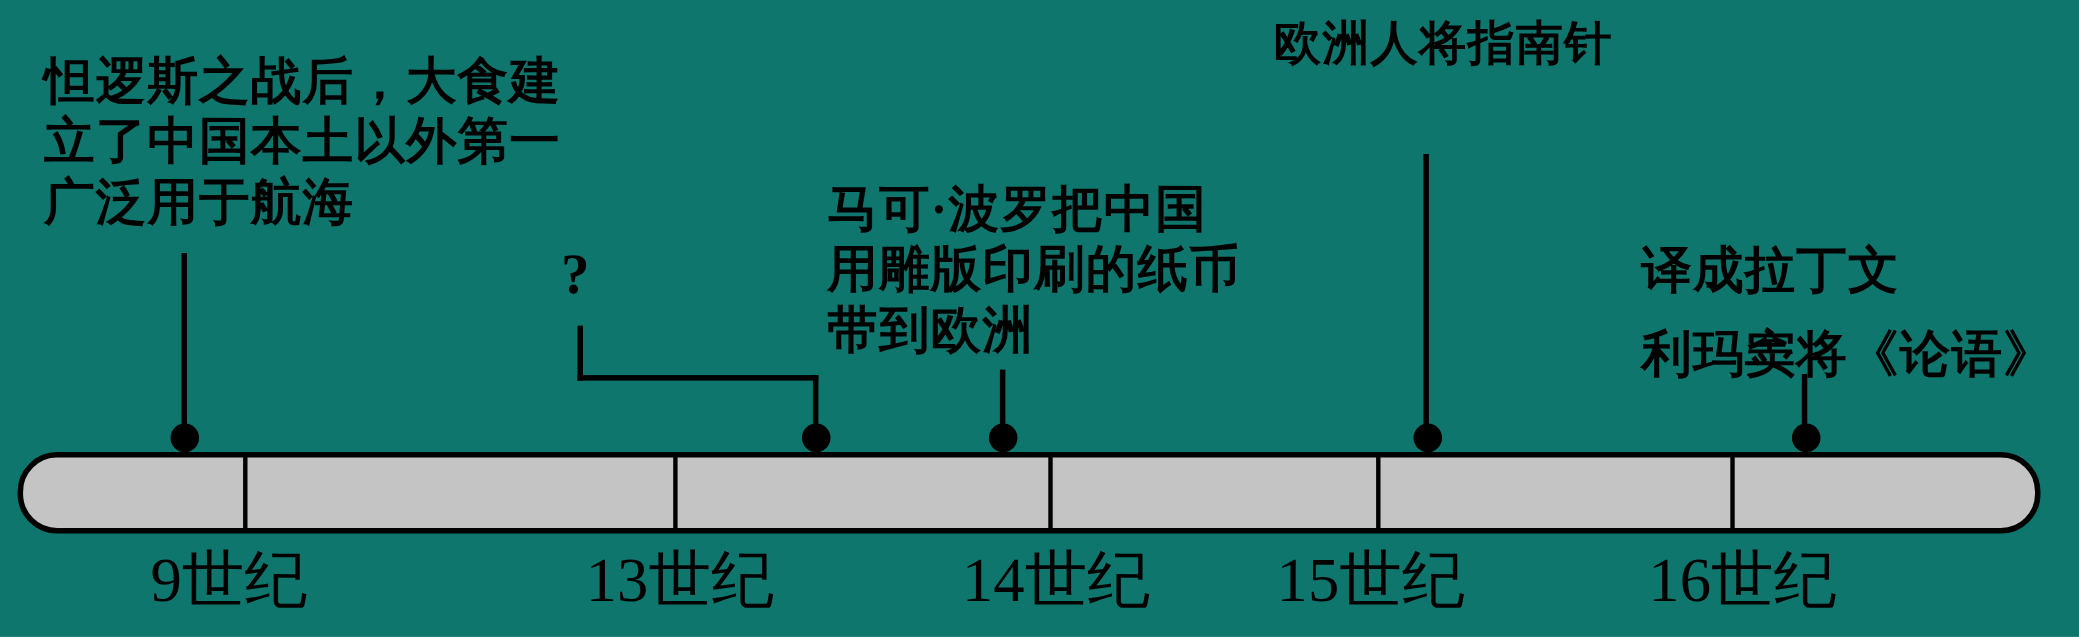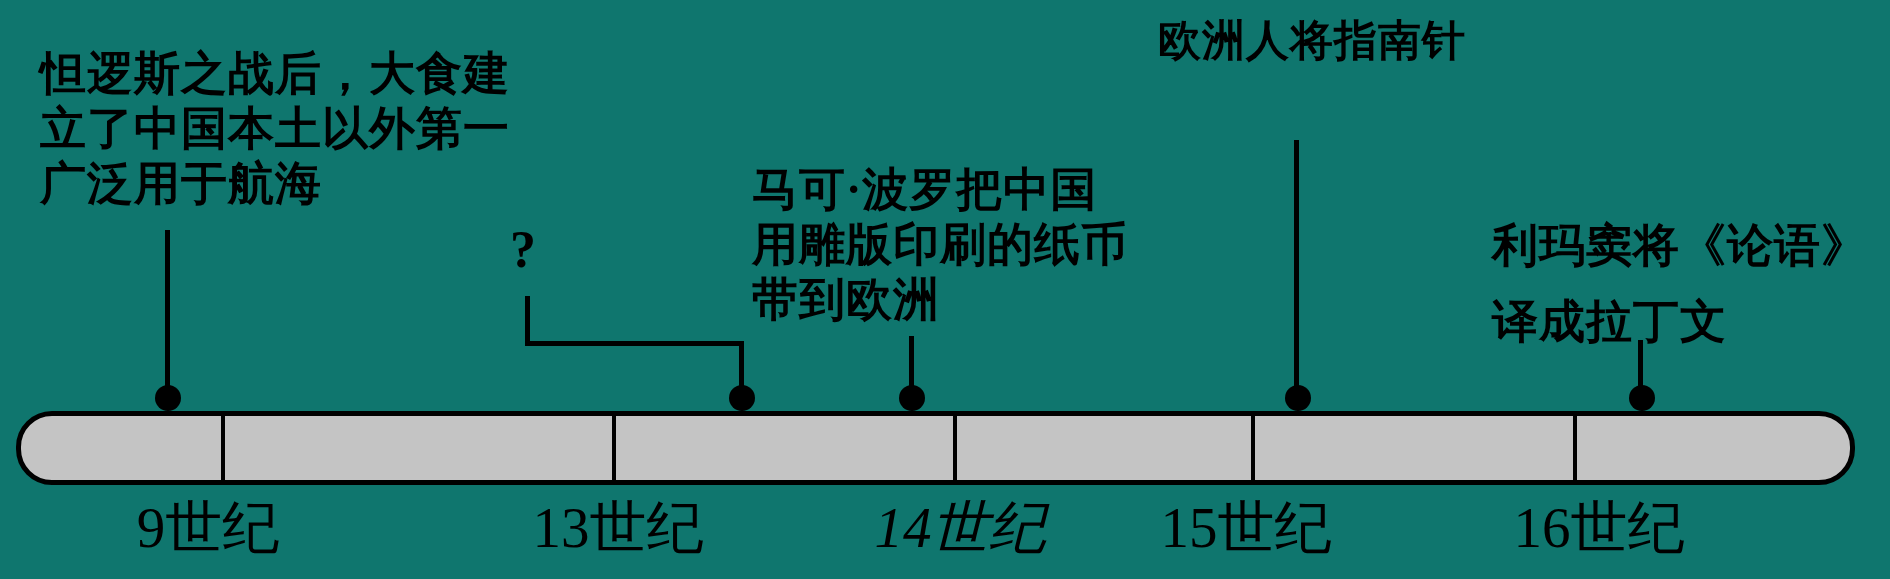--- a/index.html
+++ b/index.html
@@ -75,22 +75,22 @@
     <div>马可·波罗把中国</div>
     <div>用雕版印刷的纸币</div>
     <div>带到欧洲</div>
   </div>
 
   <div class="note" style="left:1158px;top:6px;line-height:70px;font-size:43px;">
     <div>欧洲人将指南针</div>
   </div>
 
   <div class="note" style="left:1492px;top:208px;line-height:76px;">
+    <div>译成拉丁文</div>
     <div>利玛窦将《论语》</div>
-    <div>译成拉丁文</div>
   </div>
 
   <div class="conn-v" style="left:165px;top:230px;height:160px;"></div>
 
   <div class="conn-v" style="left:525px;top:296px;height:50px;"></div>
   <div class="conn-h" style="left:525px;top:341px;width:219px;"></div>
   <div class="conn-v" style="left:739px;top:341px;height:50px;"></div>
 
   <div class="conn-v" style="left:909px;top:336px;height:55px;"></div>
   <div class="conn-v" style="left:1294px;top:140px;height:250px;"></div>
@@ -104,17 +104,17 @@
 
   <div class="bar"></div>
   <div class="divider" style="left:221px;"></div>
   <div class="divider" style="left:612px;"></div>
   <div class="divider" style="left:953px;"></div>
   <div class="divider" style="left:1251px;"></div>
   <div class="divider" style="left:1573px;"></div>
 
   <div class="century" style="left:208px;">9世纪</div>
   <div class="century" style="left:618px;">13世纪</div>
-  <div class="century" style="left:960px;font-style:italic;">14世纪</div>
+  <div class="century" style="left:960px;">14世纪</div>
   <div class="century" style="left:1246px;">15世纪</div>
-  <div class="century" style="left:1584px;margin-left:15px;">16世纪</div>
+  <div class="century" style="left:1584px;">16世纪</div>
 
 </div>
 
 </body></html>

